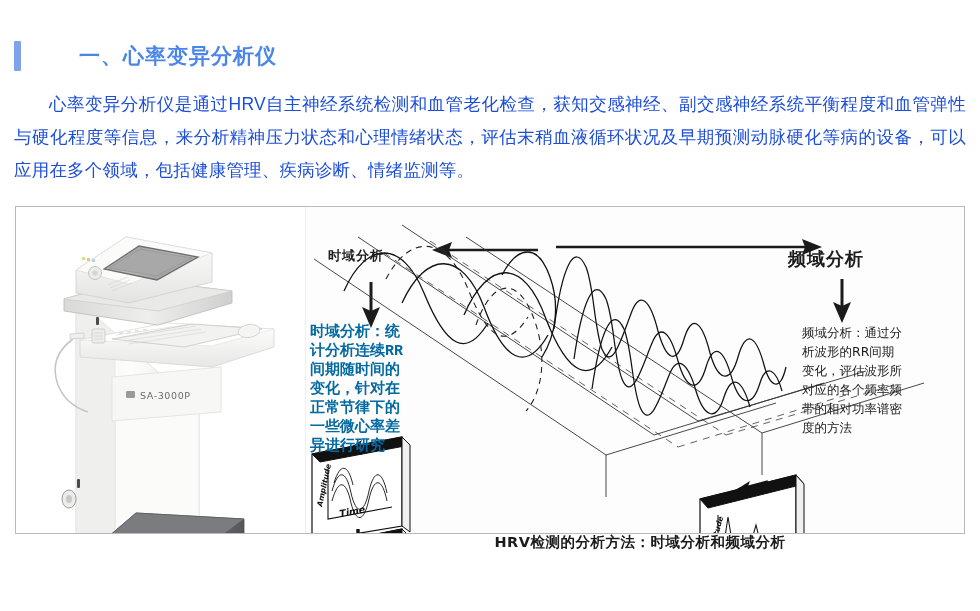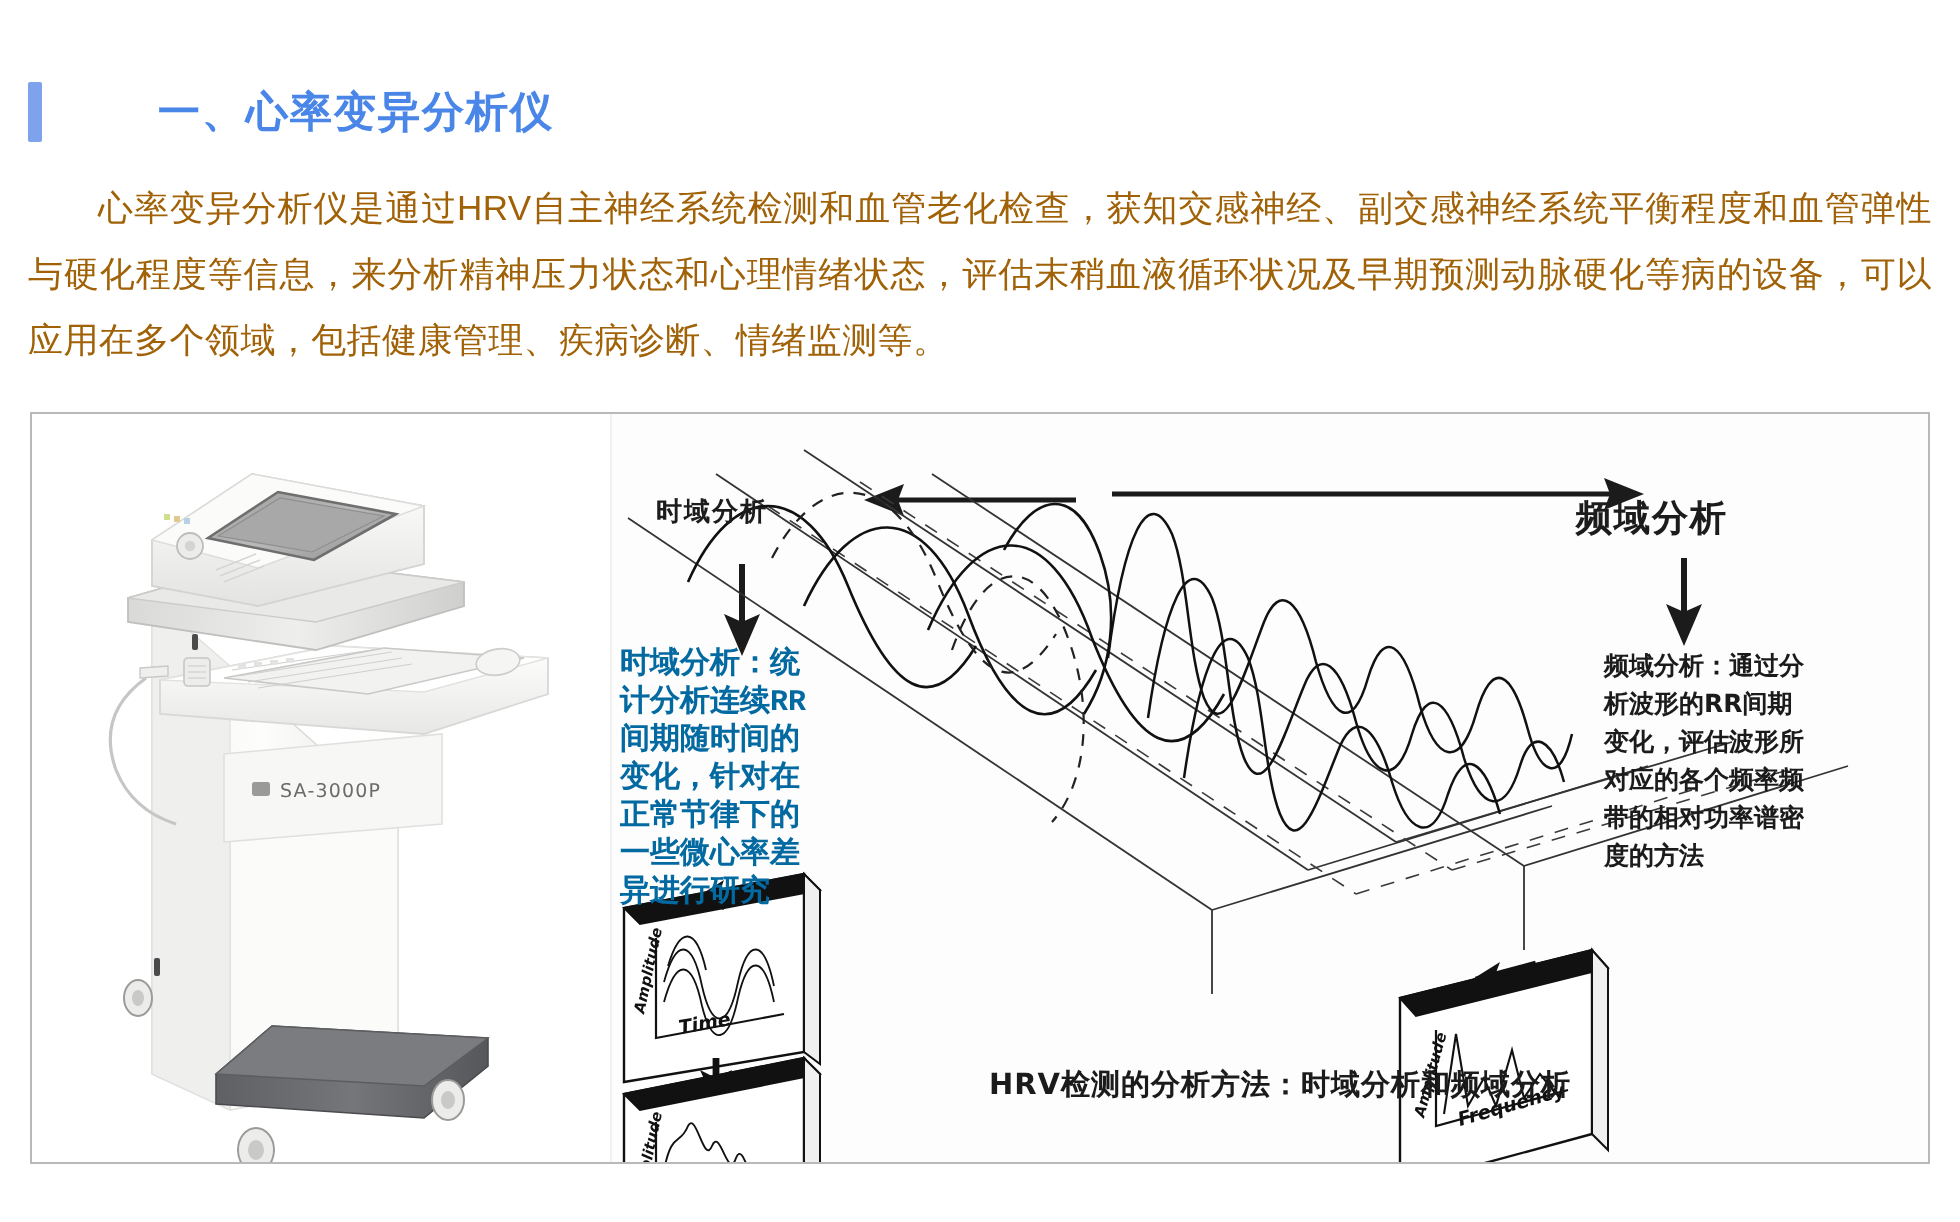--- a/index.html
+++ b/index.html
@@ -48,33 +48,33 @@
   }
 
   
   .intro {
     position: absolute;
     left: 14px;
     top: 88px;
     width: 952px;
     font-size: 17.5px;
     line-height: 33px;
-    color: #a16207;
+    color: #1d4ed8;
     text-indent: 2em;
     text-align: justify;
     letter-spacing: 0.2px;
   }
 
   
   .figure-panel {
     position: absolute;
     left: 15px;
     top: 206px;
     width: 950px;
-    height: 376px;
+    height: 328px;
     border: 1px solid #b9b9b9;
     background: #fef9c3;
     box-sizing: border-box;
     overflow: hidden;
   }
   .figure-inner {
     position: absolute;
     inset: 0;
     background: #fff;
   }
@@ -138,21 +138,21 @@
     color: #0369a1;
     letter-spacing: 0px;
   }
   .para-right {
     position: absolute;
     left: 802px; top: 323px;
     width: 104px;
     font-family: "DejaVu Sans", "Liberation Sans", sans-serif;
     font-size: 12.5px;
     line-height: 19px;
-    font-weight: bold;
+    font-weight: normal;
     color: #1b1b1b;
   }
   .caption-wrap {
     position: absolute;
     left: 320px;
     top: 533px;
     width: 640px;
     text-align: center;
   }
 </style>

